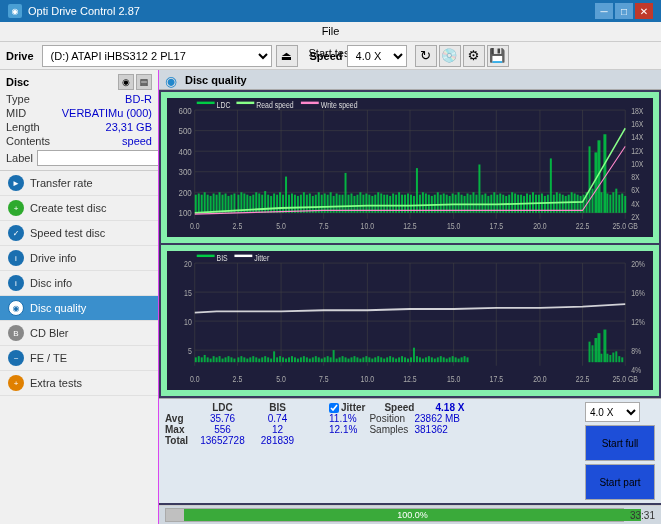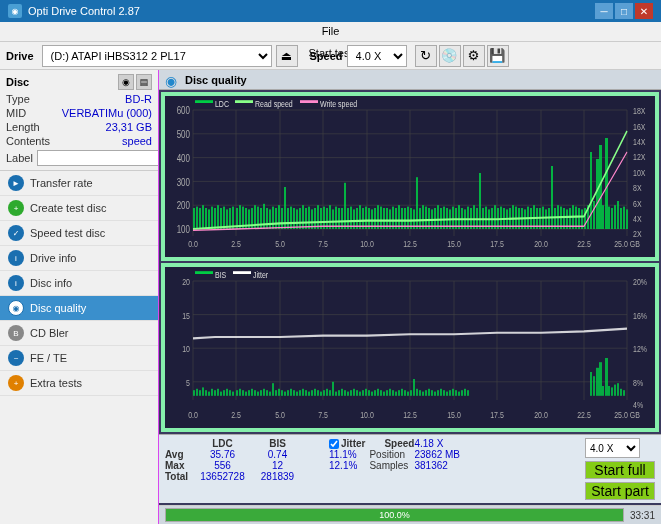--- a/index.html
+++ b/index.html
@@ -64,30 +64,30 @@
     .content-area { flex: 1; background: #3a3a5e; display: flex; flex-direction: column; overflow: hidden; }
     
     
     .dq-header { background: #d0d8e0; border-bottom: 1px solid #aaa; display: flex; align-items: center; gap: 6px; padding: 2px 6px; height: 20px; }
     .dq-icon { width: 14px; height: 14px; color: #2288cc; font-size: 14px; }
     .dq-title { font-size: 11px; font-weight: bold; color: #000; }
     
     
     .charts-area { flex: 1; display: flex; flex-direction: column; background: #3a3a5e; padding: 2px; gap: 2px; }
     
-    .chart-container { flex: 1; background: #1e1e3a; border: 4px solid #86efac; position: relative; overflow: hidden; }
+    .chart-container { flex: 1; background: #1e1e3a; border: 6px solid #86efac; position: relative; overflow: hidden; }
     
     
     .chart-svg { width: 100%; height: 100%; }
     
     
     .bottom-panel { background: #e0e8f0; border-top: 1px solid #aaa; padding: 3px 6px; }
     
     .buttons-col { display: flex; flex-direction: column; gap: 3px; }
-    .action-btn { width: 70px; height: 18px; font-size: 14px; border: 1px solid #aaa; background: #84cc16; cursor: pointer; display: flex; align-items: center; justify-content: center; }
+    .action-btn { width: 70px; height: 36px; font-size: 10px; border: 1px solid #aaa; background: #1d4ed8; cursor: pointer; display: flex; align-items: center; justify-content: center; }
     
     
     .progress-bar-container { display: flex; align-items: center; gap: 6px; margin-top: 2px; background: #d0d8e0; padding: 2px 6px; border-top: 1px solid #ccc; }
     .progress-bar-outer { flex: 1; height: 14px; background: #c0c0c0; border: 1px solid #aaa; }
     .progress-bar-inner { height: 100%; background: #3aaa3a; display: flex; align-items: center; justify-content: center; font-size: 9px; color: white; }
     .progress-time { font-size: 10px; color: #333; }
     
     .speed-select-small { height: 20px; font-size: 10px; border: 1px solid #aaa; background: white; width: 55px; }
 
     .chart-axis-label { font-size: 8px; fill: #aaa; }
@@ -613,21 +613,21 @@
                 <tr>
               <td style="width:30px;"></td>
               <td style="width:55px; text-align:center; font-weight:bold; color:#333;">LDC</td>
               <td style="width:55px; text-align:center; font-weight:bold; color:#333;">BIS</td>
               <td style="width:20px;"></td>
               <td style="display:flex; align-items:center; gap:2px; padding:0 4px;">
                 <input type="checkbox" checked="" style="width: 10px; height: 10px;">
                 <span style="font-weight:bold; color:#333;">Jitter</span>
               </td>
               <td style="width:45px; text-align:right; font-weight:bold; color:#333;">Speed</td>
-              <td style="width:50px; color:#0000cc; font-weight:normal;">4.18 X</td>
+              <td style="width:50px; text-align:right; color:#0000cc; font-weight:bold;">4.18 X</td>
             </tr>
             <tr>
               <td style="color:#333; font-weight:bold;">Avg</td>
               <td style="text-align:center; color:#0000cc;">35.76</td>
               <td style="text-align:center; color:#0000cc;">0.74</td>
               <td></td>
               <td style="padding:0 4px; color:#0000cc;">11.1%</td>
               <td style="color:#333;">Position</td>
               <td style="color:#0000cc;">23862 MB</td>
             </tr>
@@ -658,21 +658,21 @@
             <option>4.0 X</option>
           </select>
           <button class="action-btn">Start full</button>
           <button class="action-btn">Start part</button>
         </div>
       </div>
     </div>
 
     <div class="progress-bar-container">
       <div class="progress-bar-outer">
-        <div class="progress-bar-inner" style="width:100%;">
+        <div class="progress-bar-inner" style="width:100%;margin-left:18px;">
           <span>100.0%</span>
         </div>
       </div>
       <span class="progress-time">33:31</span>
     </div>
 
   </div>
 </div>
 
 </body></html>

